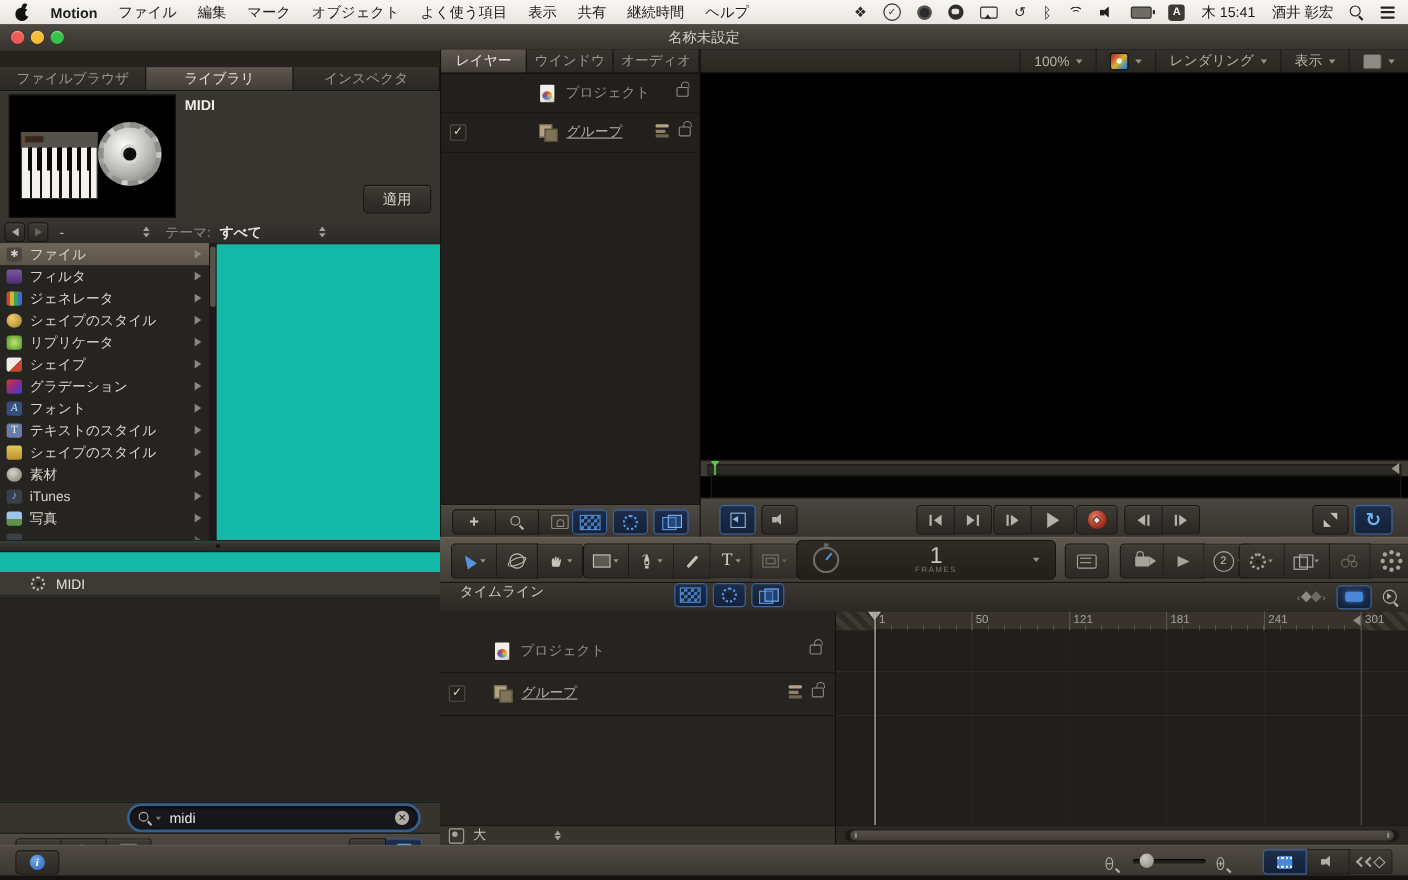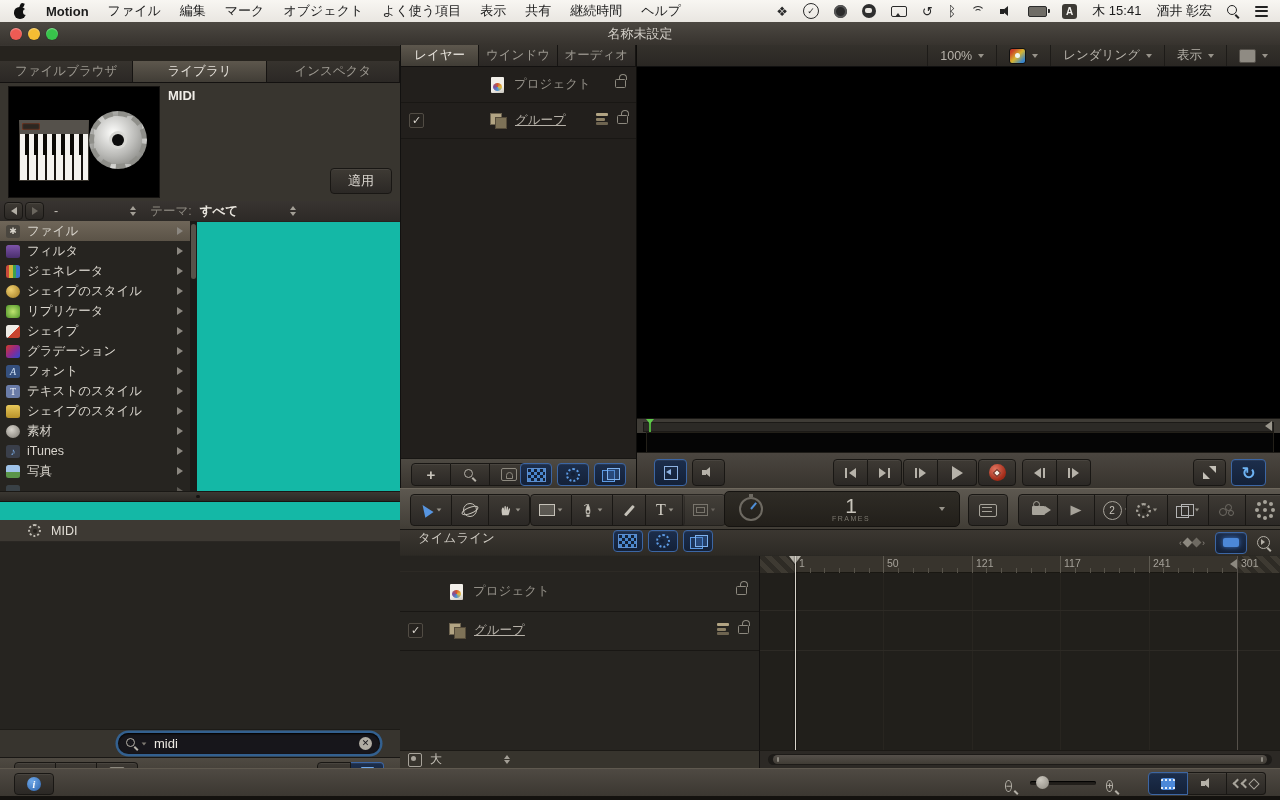--- a/index.html
+++ b/index.html
@@ -811,21 +811,21 @@
     <div class="ruler">
       <div class="hatch" style="left:0;width:35px;"></div>
       <div class="hatch" style="left:477px;width:43px;"></div>
       <div class="ruler-ticks"></div>
       <span class="ticklab" style="left:39px;">1</span>
       <span class="tickline" style="left:123px;"></span>
       <span class="ticklab" style="left:127px;">50</span>
       <span class="tickline" style="left:212px;"></span>
       <span class="ticklab" style="left:216px;">121</span>
       <span class="tickline" style="left:300px;"></span>
-      <span class="ticklab" style="left:304px;">117</span>
+      <span class="ticklab" style="left:304px;">181</span>
       <span class="tickline" style="left:389px;"></span>
       <span class="ticklab" style="left:393px;">241</span>
       <span class="tickline" style="left:477px;"></span>
       <span class="ticklab" style="left:481px;">301</span>
       <span class="end-h"></span>
     </div>
     <div class="tl-grid">
       <div class="vguide" style="left:123px;"></div>
       <div class="vguide" style="left:212px;"></div>
       <div class="vguide" style="left:300px;"></div>

